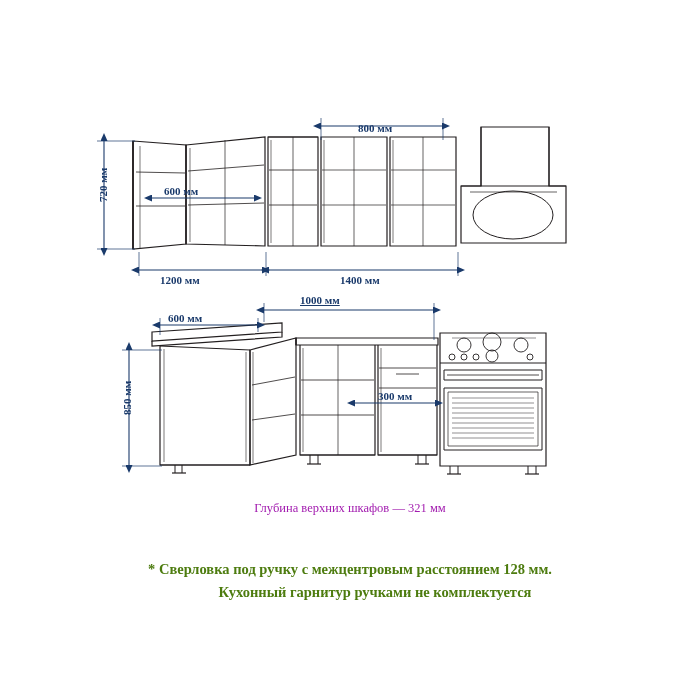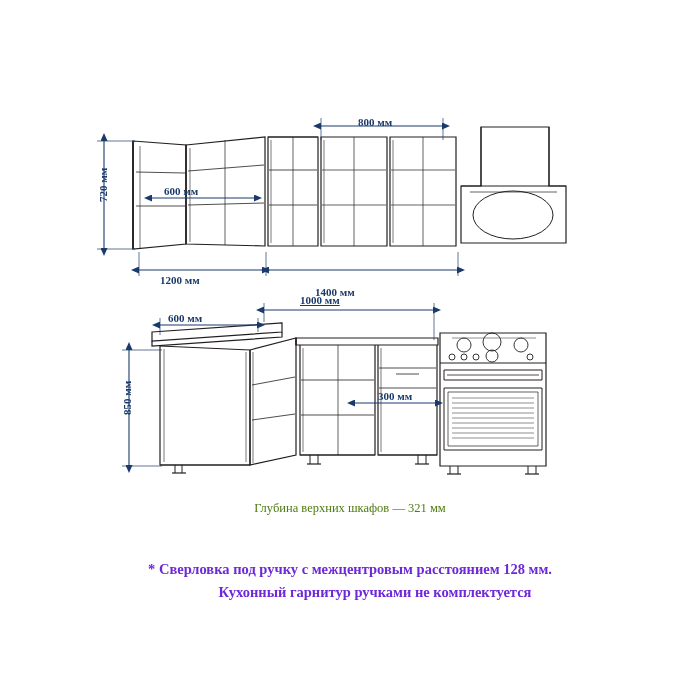--- a/index.html
+++ b/index.html
@@ -37,31 +37,31 @@
   }
   .dimlabel.vert {
     transform-origin: 50% 50%;
   }
   .notes {
     position: absolute;
     width: 700px;
     text-align: center;
     font-family: "Liberation Serif", serif;
     font-size: 12.5px;
-    color: #4d7c0f;
+    color: #a21caf;
     white-space: nowrap;
   }
   .warn {
     position: absolute;
     width: 700px;
     text-align: center;
     font-family: "Liberation Serif", serif;
     font-weight: bold;
     font-size: 14.5px;
-    color: #6d28d9;
+    color: #4d7c0f;
     white-space: nowrap;
   }
 </style>
 </head>
 <body>
 
 <div id="stage">
 
   <svg id="drawing" viewBox="0 0 700 700">
     <defs>
@@ -235,25 +235,25 @@
       <line x1="122" y1="466" x2="162" y2="466" stroke-width="0.7"></line>
 
       <line x1="355" y1="403" x2="436" y2="403" marker-start="url(#arrL)" marker-end="url(#arrR)"></line>
     </g>
   </svg>
 
   <div class="dimlabel vert" style="left:87px; top:180px; width:32px; text-align:center; transform: rotate(-90deg);">720 мм</div>
 
   <div class="dimlabel" style="left:164px; top:185px;">600 мм</div>
 
-  <div class="dimlabel" style="left:358px; top:116px;">800 мм</div>
+  <div class="dimlabel" style="left:358px; top:122px;">800 мм</div>
 
   <div class="dimlabel" style="left:160px; top:274px;">1200 мм</div>
 
-  <div class="dimlabel" style="left:315px; top:274px;margin-top:12px;">1400 мм</div>
+  <div class="dimlabel" style="left:340px; top:274px;">1400 мм</div>
 
   <div class="dimlabel" style="left:168px; top:312px;">600 мм</div>
 
   <div class="dimlabel" style="left:300px; top:294px;text-decoration:underline;">1000 мм</div>
 
   <div class="dimlabel vert" style="left:111px; top:393px; width:32px; text-align:center; transform: rotate(-90deg);">850 мм</div>
 
   <div class="dimlabel" style="left:378px; top:390px;">300 мм</div>
 
   <div class="notes" style="left:0; top:501px;">Глубина верхних шкафов — 321 мм</div>

